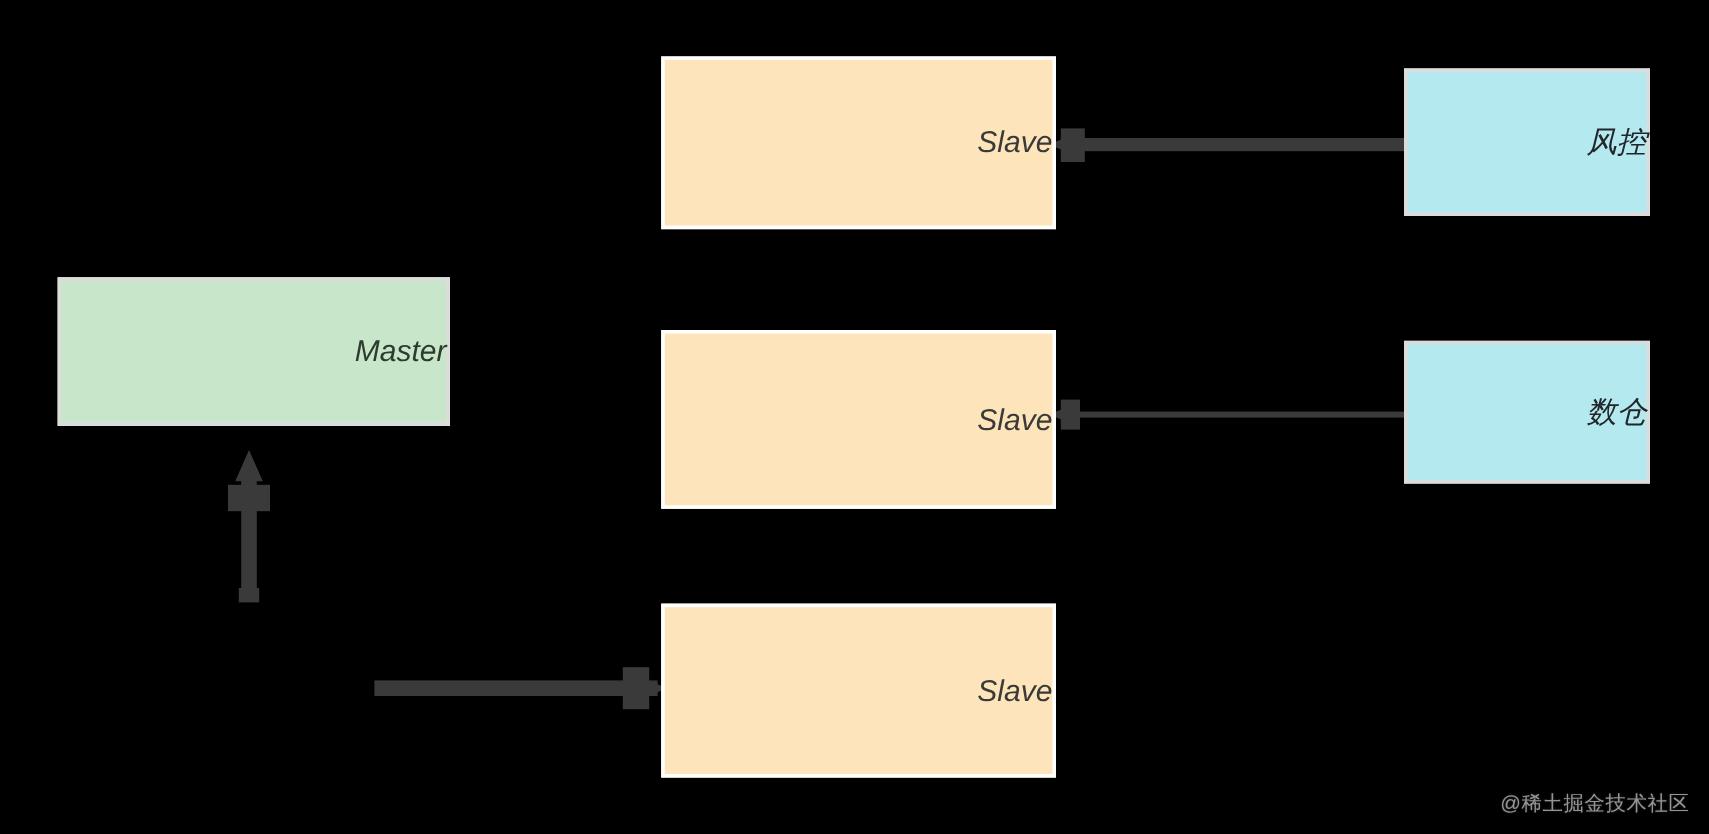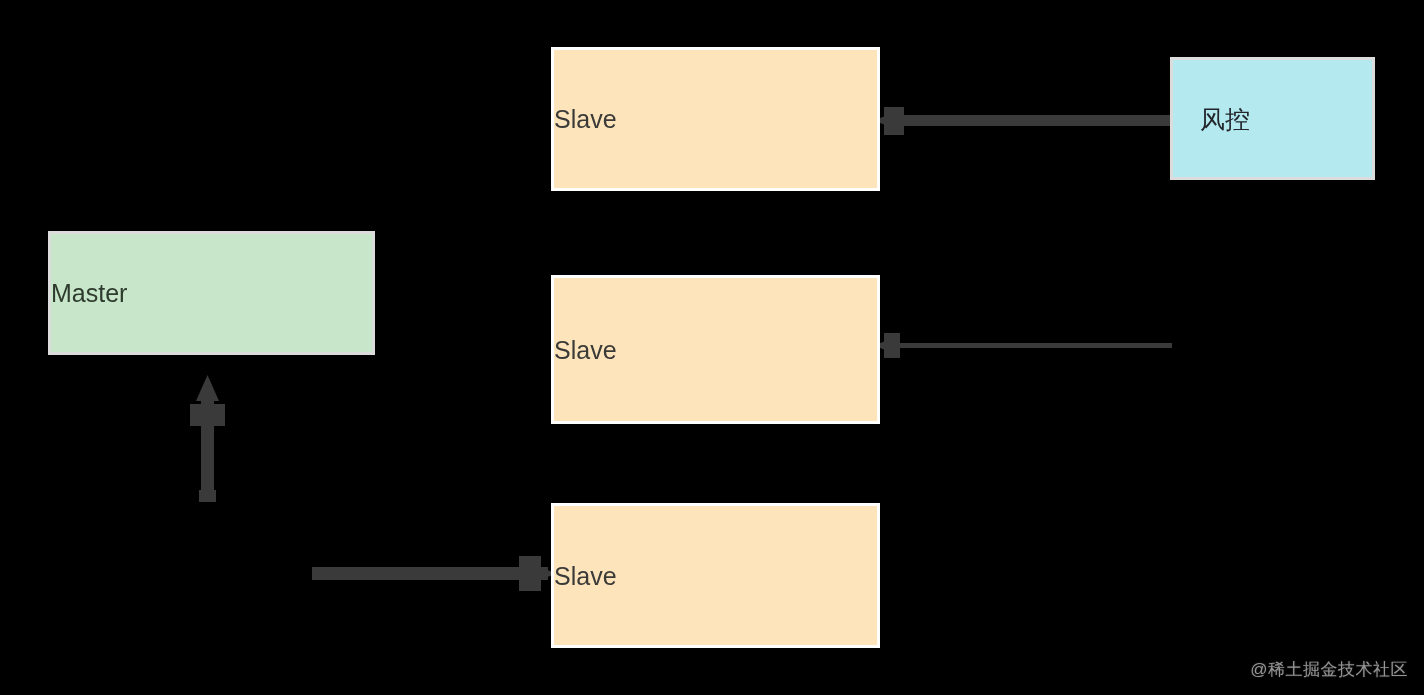--- a/index.html
+++ b/index.html
@@ -15,23 +15,24 @@
     width: 1424px;
     height: 695px;
     background: #000000;
     overflow: hidden;
   }
   .node {
     position: absolute;
     box-sizing: border-box;
     display: flex;
     align-items: center;
-    justify-content: flex-start;
+    justify-content: flex-end;
     text-align: center;
     line-height: 1.2;
+    font-style: italic;
   }
   .node-master {
     background: #c8e6c9;
     border: 3px solid #dcdcdc;
     color: #2e3b2e;
     font-size: 25px;
   }
   .node-slave {
     background: #fde4bb;
     border: 3px solid #ffffff;
@@ -117,16 +118,19 @@
 
   <div class="node node-slave" style="left:551px; top:503px; width:329px; height:145px;">
     <span>Slave</span>
   </div>
 
 
   <div class="node node-ext" style="left:1170px; top:57px; width:205px; height:123px;padding-left:27px;">
     <span>风控</span>
   </div>
 
+  <div class="node node-ext" style="left:1170px; top:284px; width:205px; height:119px;">
+    <span>数仓</span>
+  </div>
 
   <div class="watermark">@稀土掘金技术社区</div>
 
 </div>
 
 </body></html>

